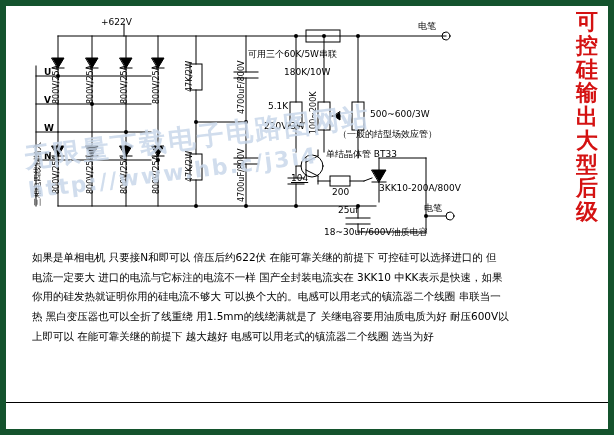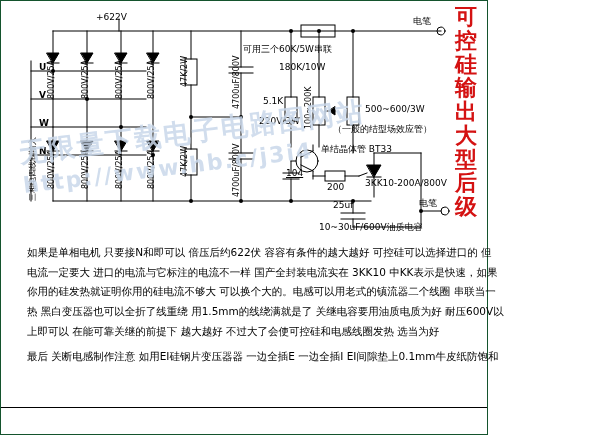--- a/index.html
+++ b/index.html
@@ -4,23 +4,23 @@
 <style>
   html,body{margin:0;padding:0;}
   body{
     width:614px;height:435px;
     background:#ffffff;
     font-family:"DejaVu Sans","Liberation Sans",sans-serif;
     overflow:hidden;
   }
   #page{
     position:relative;
-    width:488px;height:435px;
+    width:614px;height:435px;
     box-sizing:border-box;
-    border:1px solid #14532d;
+    border:6px solid #14532d;
     background:#fff;
   }
   
   #schematic{
     position:absolute;left:0;top:0;width:614px;height:236px;
   }
   #schematic svg{position:absolute;left:0;top:0;}
   .lbl{
     position:absolute;
     font-size:8px;
@@ -264,24 +264,24 @@
     <div class="lbl rot" style="left:304px;top:128px;">100~200K</div>
     <div class="lbl big" style="left:250px;top:116px;padding-left:8px;">220V/3W</div>
 
     <div class="lbl big" style="left:364px;top:104px;">500~600/3W</div>
 
     <div class="lbl big" style="left:320px;top:124px;margin-left:12px;">（一般的结型场效应管）</div>
     <div class="lbl big" style="left:320px;top:144px;">单结晶体管 BT33</div>
 
     <div class="lbl big" style="left:285px;top:168px;text-decoration:underline;">104</div>
     <div class="lbl big" style="left:326px;top:182px;">200</div>
-    <div class="lbl big" style="left:364px;top:178px;">3KK10-200A/800V</div>
+    <div class="lbl big" style="left:373px;top:178px;">3KK10-200A/800V</div>
 
     <div class="lbl big" style="left:332px;top:200px;">25uf</div>
-    <div class="lbl big" style="left:318px;top:222px;">10~30uF/600V油质电容</div>
+    <div class="lbl big" style="left:318px;top:222px;">18~30uF/600V油质电容</div>
 
     <div class="lbl big" style="left:412px;top:16px;">电笔</div>
     <div class="lbl big" style="left:418px;top:198px;">电笔</div>
 
     <div id="watermark">
       <div class="l1">无限量下载电子电路图网站</div>
       <div class="l2">http://www.hb.c/j3i4</div>
     </div>
   </div>
 
@@ -291,22 +291,21 @@
     <div>硅</div>
     <div>输</div>
     <div>出</div>
     <div>大</div>
     <div>型</div>
     <div>后</div>
     <div>级</div>
   </div>
 
   <div id="body-text">
-    <p>如果是单相电机 只要接N和即可以 倍压后约622伏 容容有条件的越大越好 可控硅可以选择进口的 但</p>
+    <p>如果是单相电机 只要接N和即可以 倍压后约622伏 在能可靠关继的前提下 可控硅可以选择进口的 但</p>
     <p>电流一定要大 进口的电流与它标注的电流不一样 国产全封装电流实在 3KK10 中KK表示是快速，如果</p>
     <p>你用的硅发热就证明你用的硅电流不够大 可以换个大的。电感可以用老式的镇流器二个线圈 串联当一</p>
     <p>热 黑白变压器也可以全折了线重绕 用1.5mm的线绕满就是了 关继电容要用油质电质为好 耐压600V以</p>
-    <p>上即可以 在能可靠关继的前提下 越大越好 不过大了会使可控硅和电感线圈发热 选当为好</p>
-    <p class="last">最后 关断电感制作注意 如用EI硅钢片变压器器 一边全插E 一边全插I EI间隙垫上0.1mm牛皮纸防饱和</p>
+    <p>上即可以 在能可靠关继的前提下 越大越好 电感可以用老式的镇流器二个线圈 选当为好</p>
   </div>
 
   <div class="hr"></div>
 </div>
 
 </body></html>

